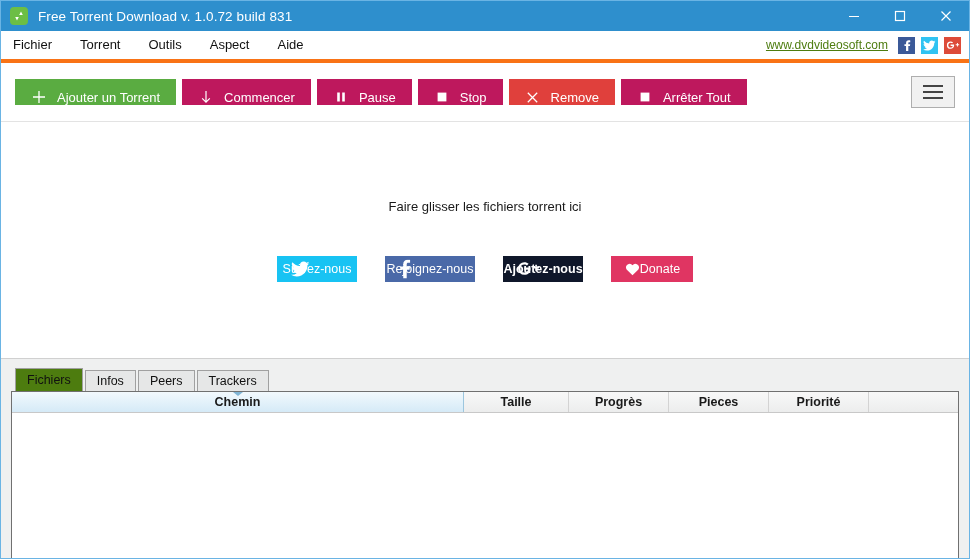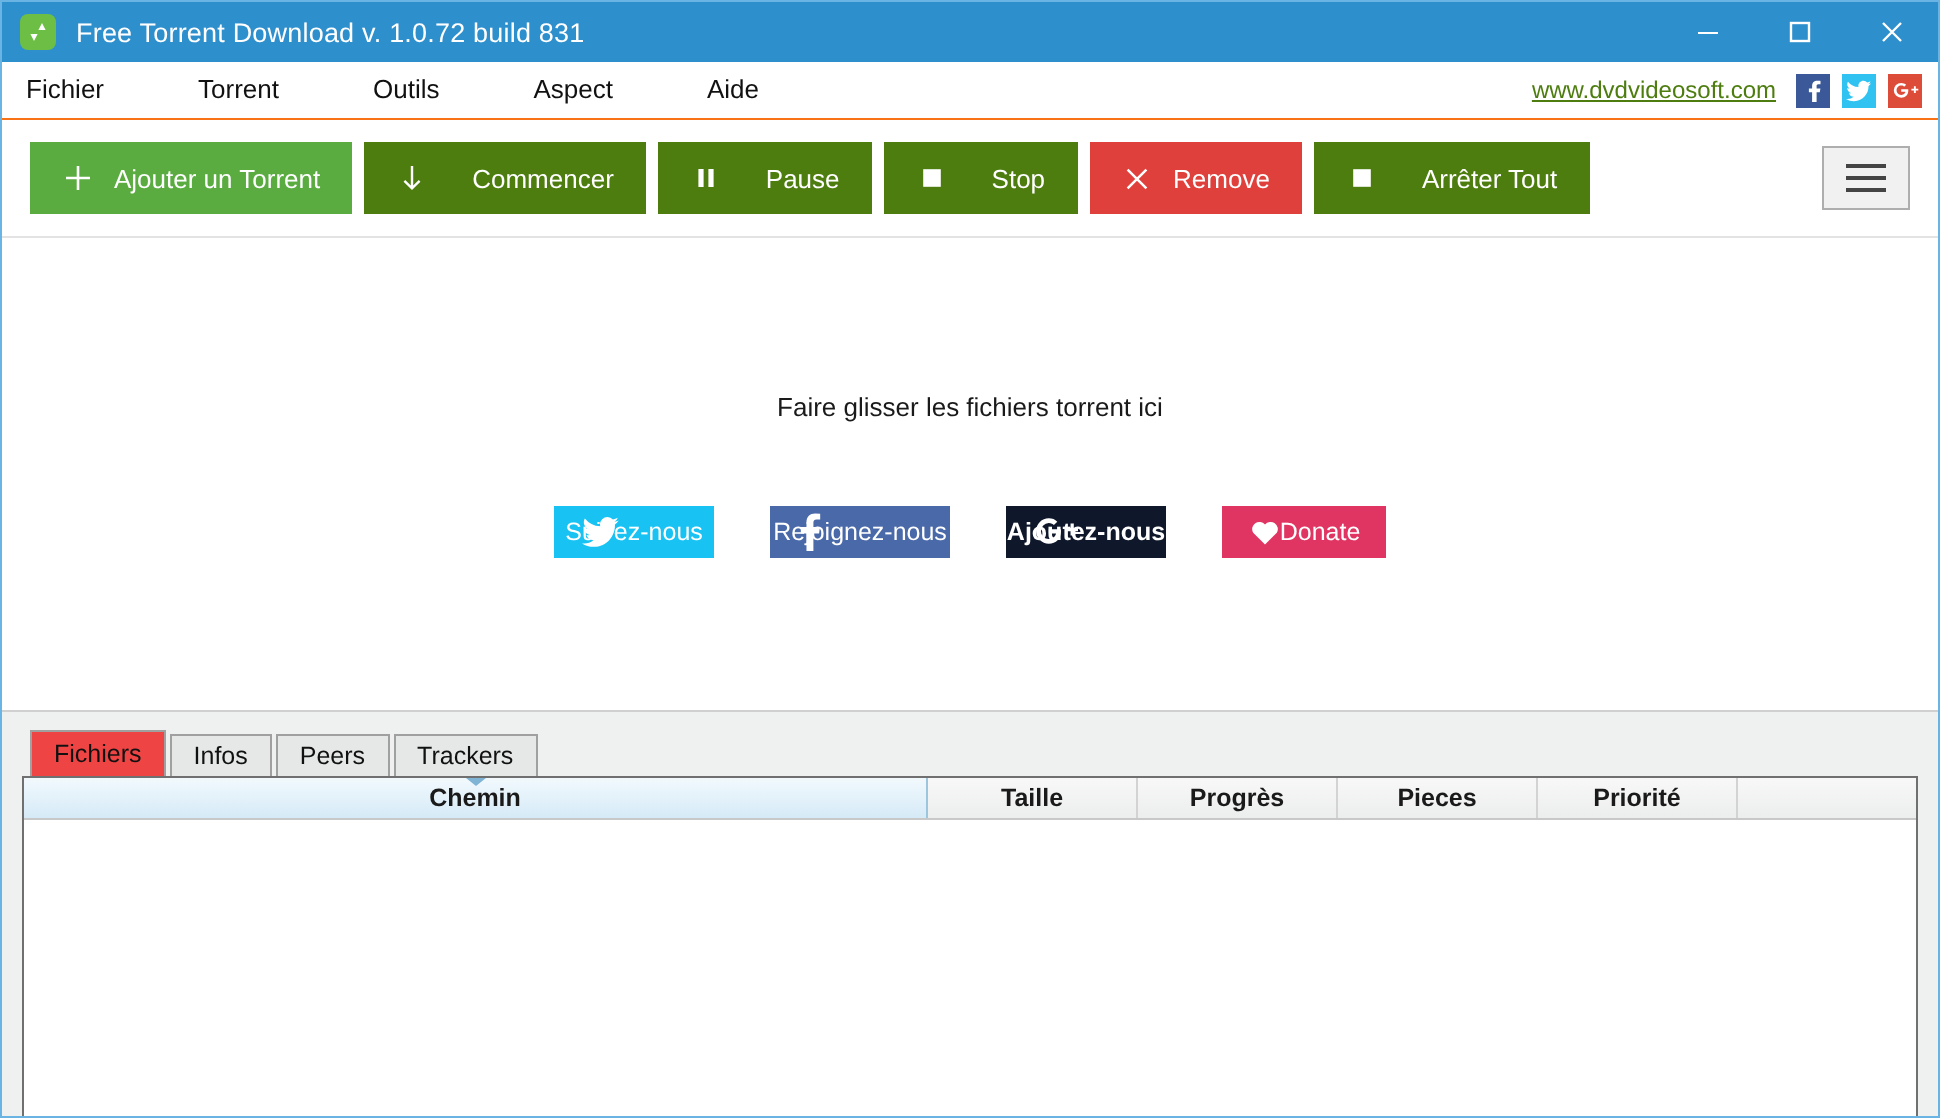--- a/index.html
+++ b/index.html
@@ -66,22 +66,21 @@
     cursor: default;
   }
   .win-btn svg { display: block; }
 
   
   .menubar {
     height: 28px;
     background: #ffffff;
     display: flex;
     position: relative;
-    border-bottom: 1px solid #f97316;
-    gap: 19px;
+    border-bottom: 4px solid #f97316;
   }
   .menu-item {
     font-size: 13px;
     color: #111111;
     padding: 0 14px;
     line-height: 28px;
     cursor: default;
     white-space: nowrap;
   }
   .menu-item:first-child { padding-left: 12px; }
@@ -122,44 +121,44 @@
   .toolbar {
     height: 58px;
     background: #ffffff;
     display: flex;
     align-items: center;
     padding: 0 14px;
     position: relative;
     box-sizing: border-box;
   }
   .tbtn {
-    height: 36px;
+    height: 26px;
     display: inline-flex;
-    align-items: center;
+    align-items: flex-end;
     border: none;
     color: #ffffff;
     font-family: "Liberation Sans", sans-serif;
     font-size: 13px;
     padding: 0 16px;
     margin-right: 6px;
     cursor: pointer;
     white-space: nowrap;
   }
   .tbtn .ico {
     display: inline-flex;
     align-items: center;
     justify-content: center;
     width: 16px;
     height: 16px;
     margin-right: 10px;
     flex: 0 0 auto;
   }
   .tbtn .ico svg { display: block; }
   .tbtn-green { background: #5aac41; }
-  .tbtn-blue { background: #4d7c0f; gap: 12px; }
+  .tbtn-blue { background: #be185d; }
   .tbtn-red { background: #e0403c; }
 
   .hamburger {
     position: absolute;
     right: 14px;
     top: 13px;
     width: 44px;
     height: 32px;
     background: #f1f1f1;
     border: 1px solid #aeaeae;
@@ -255,21 +254,21 @@
     color: #111111;
     background: #e6e7e7;
     border: 1px solid #a0a0a0;
     border-bottom: none;
     margin-right: 2px;
     cursor: pointer;
     white-space: nowrap;
     box-sizing: border-box;
   }
   .tab.active {
-    background: #ef4444;
+    background: #4d7c0f;
     height: 23px;
     line-height: 22px;
     position: relative;
     z-index: 2;
   }
 
   .list-frame {
     background: #ffffff;
     border: 1px solid #707070;
     height: 172px;

